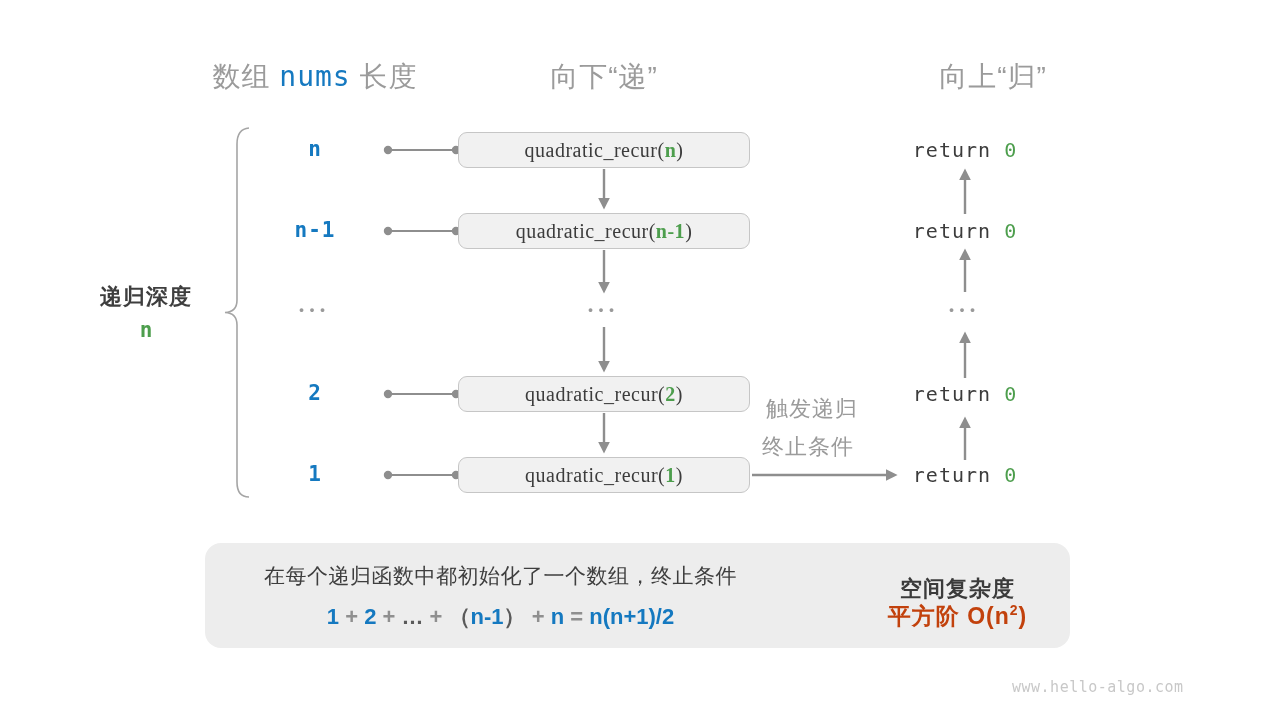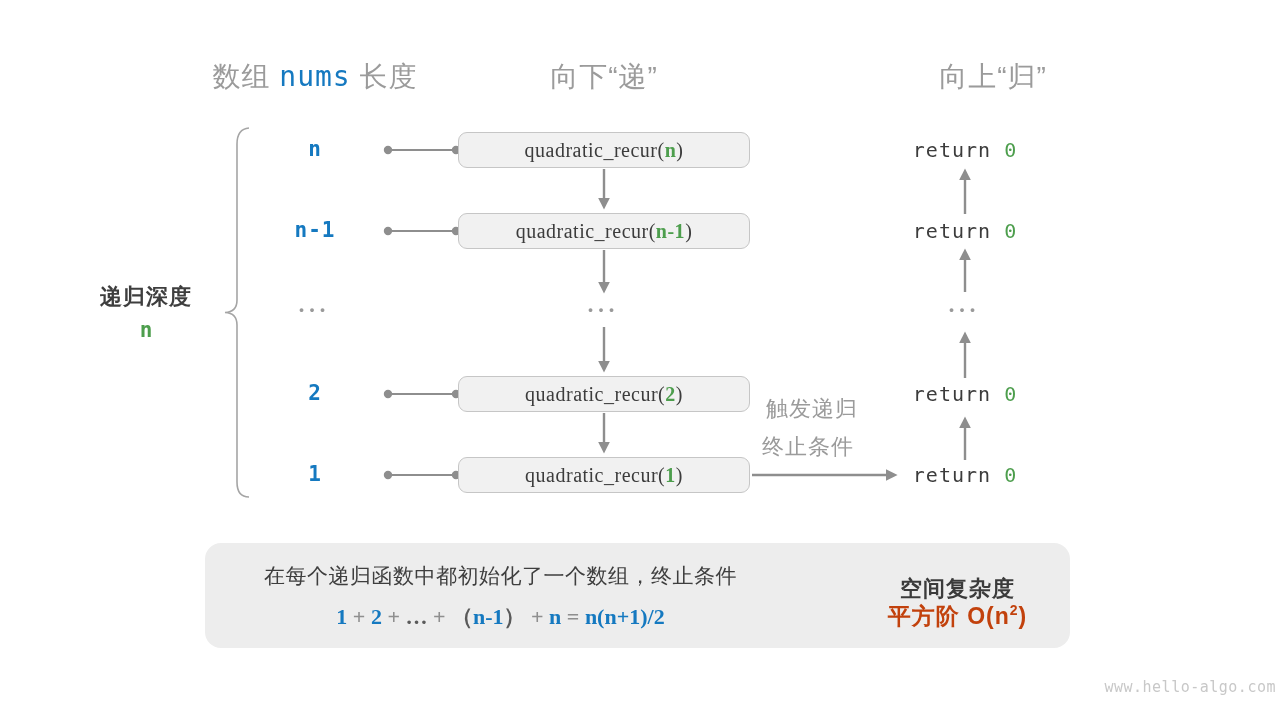--- a/index.html
+++ b/index.html
@@ -32,21 +32,21 @@
   
   .depth-label{font-size:22px;color:#3e3e3e;letter-spacing:1px;}
   .depth-n{font-size:21px;font-weight:bold;color:#4d9e4d;
     font-family:"DejaVu Sans Mono","Liberation Mono",monospace;}
   
   .trigger{font-size:22px;font-weight:normal;color:#9b9b9b;letter-spacing:1px;}
   
   .panel{left:205px;top:543px;width:865px;height:105px;background:#ededed;border-radius:16px;}
   .panel-line1{font-size:21px;color:#3e3e3e;letter-spacing:0.5px;}
   .formula{font-size:22px;font-weight:bold;white-space:pre;
-    font-family:Liberation Serif, serif;}
+    font-family:Liberation Sans, sans-serif;}
   .f-blue{color:#1579c0;}
   .f-op{color:#8f8f8f;}
   .f-dark{color:#5a5a5a;}
   .panel-right-title{font-size:22px;font-weight:bold;color:#3b3b3b;letter-spacing:1px;}
   .panel-right-value{font-size:23px;font-weight:bold;color:#c2410c;letter-spacing:1px;}
   .panel-right-value sup{font-size:14px;}
   
   .footer{font-size:15px;color:#c8c8c8;letter-spacing:0.5px;
     font-family:"DejaVu Sans Mono","Liberation Mono",monospace;}
   svg.overlay{position:absolute;left:0;top:0;z-index:0;}
@@ -139,13 +139,13 @@
 <div class="abs panel"></div>
 
 <div class="abs txt center panel-line1" style="left:228px;top:562px;width:545px;">在每个递归函数中都初始化了一个数组，终止条件</div>
 
 <div class="abs txt center formula" style="left:228px;top:602px;width:545px;"><span class="f-blue">1</span><span class="f-op"> + </span><span class="f-blue">2</span><span class="f-op"> + </span><span class="f-dark">…</span><span class="f-op"> + </span><span class="f-dark">（</span><span class="f-blue">n-1</span><span class="f-dark">）</span><span class="f-op"> + </span><span class="f-blue">n</span><span class="f-op"> = </span><span class="f-blue">n(n+1)/2</span></div>
 
 <div class="abs txt center panel-right-title" style="left:860px;top:561px;width:195px;margin-top:13px;">空间复杂度</div>
 
 <div class="abs txt center panel-right-value" style="left:860px;top:601px;width:195px;"><span>平方阶 O(n</span><sup>2</sup><span>)</span></div>
 
-<div class="abs txt footer" style="left:1060px;top:678px;width:216px;text-align:right;">www.hello-algo.com</div>
+<div class="abs txt footer" style="left:1012px;top:678px;width:216px;text-align:left;">www.hello-algo.com</div>
 
 </body></html>

